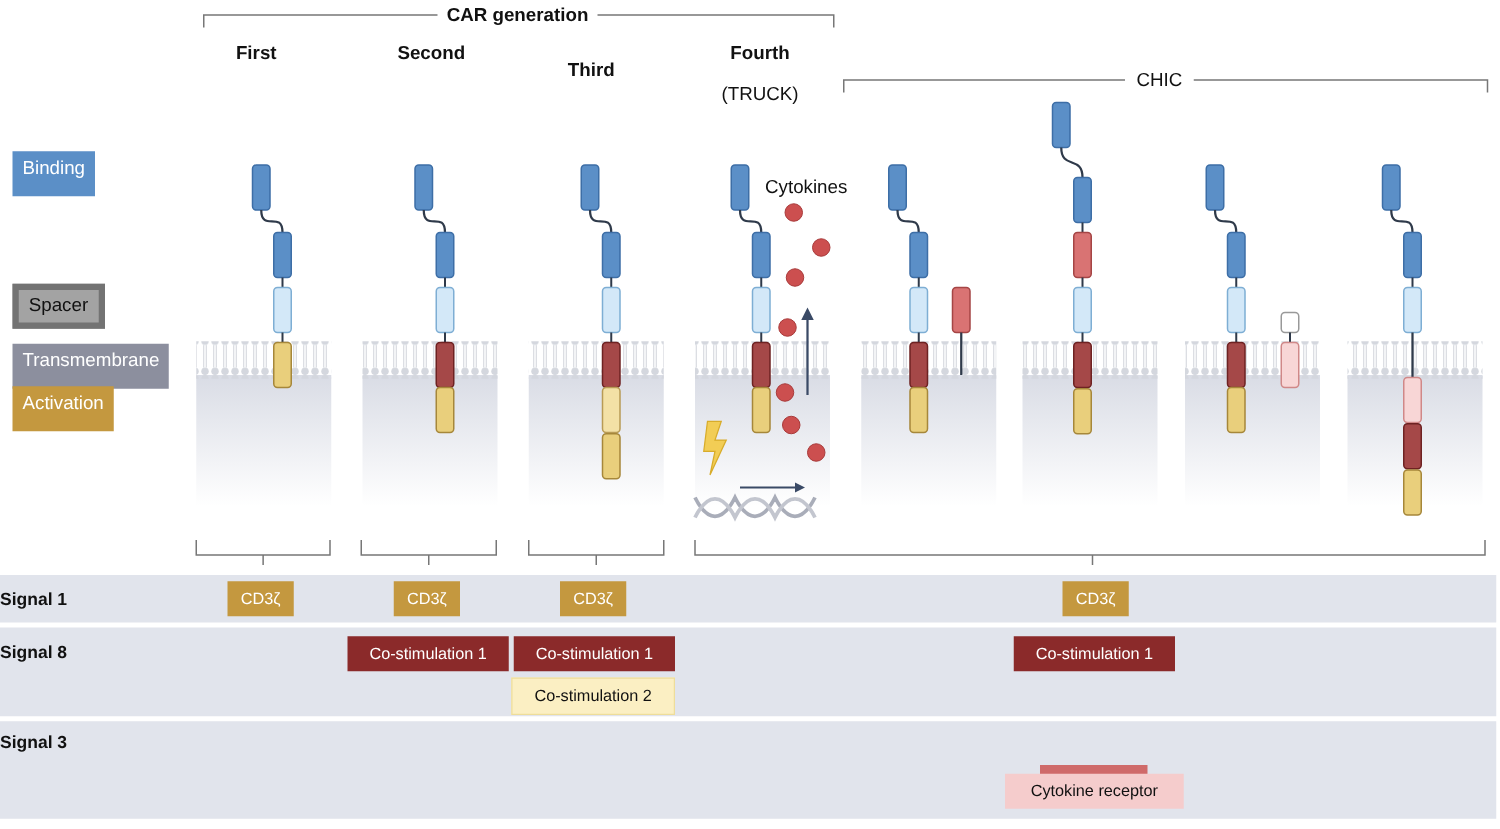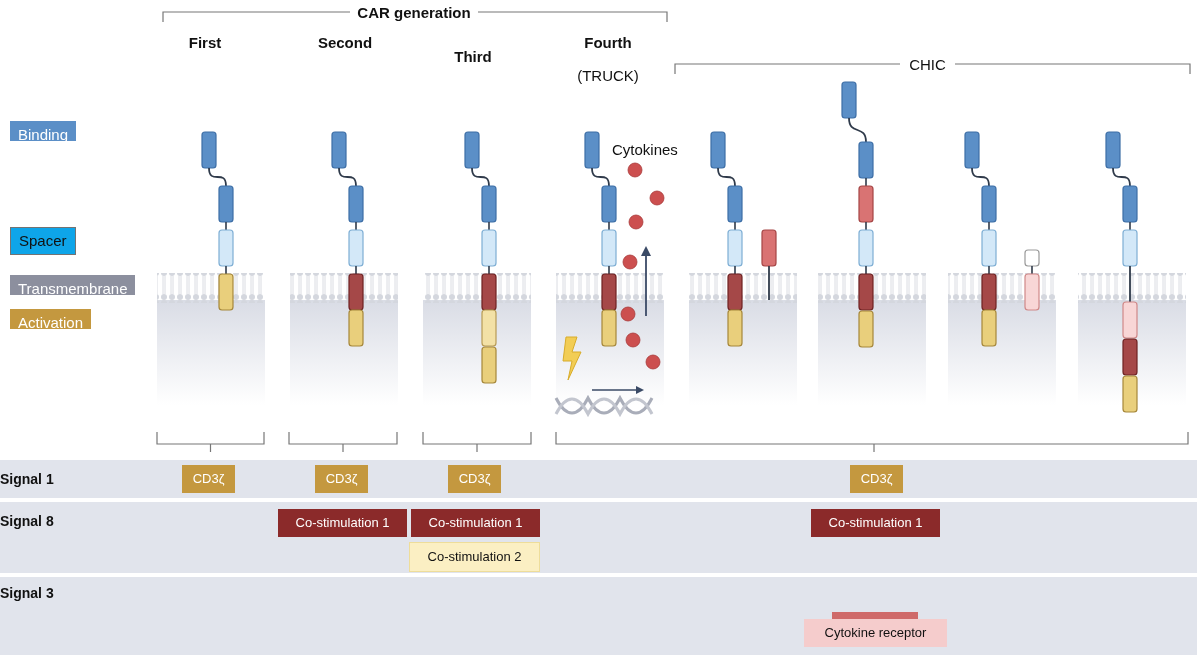--- a/index.html
+++ b/index.html
@@ -1,20 +1,20 @@
 <!DOCTYPE html>
 <html><head>
 <meta charset="utf-8">
 <style>
   html,body{margin:0;padding:0;background:#ffffff;}
   body{width:1200px;height:663px;position:relative;overflow:hidden;font-family:"Liberation Sans",sans-serif;color:#111;}
   .abs{position:absolute;}
   .hdr{font-weight:bold;font-size:15px;text-align:center;}
   .sub{font-size:15px;text-align:center;}
-  .legend{position:absolute;left:10px;height:20px;line-height:28px;padding:0 8px;font-size:15px;}
+  .legend{position:absolute;left:10px;height:36px;line-height:28px;padding:0 8px;font-size:15px;}
   .band{position:absolute;left:0;width:1197px;background:#e1e4ec;}
   .sig-label{position:absolute;left:0;font-weight:bold;font-size:14px;}
   .chip{position:absolute;height:28px;line-height:28px;font-size:13px;text-align:center;}
 </style>
 </head>
 <body>
 
 <svg class="abs" style="left:0;top:0" width="1200" height="80">
   <path d="M163,22 V12 H350 M478,12 H667 V22" fill="none" stroke="#777" stroke-width="1.2"></path>
   <path d="M675,74 V64 H900 M955,64 H1190 V74" fill="none" stroke="#777" stroke-width="1.2"></path>
@@ -22,21 +22,21 @@
 <div class="abs hdr" style="left:350px;top:4px;width:128px;">CAR generation</div>
 <div class="abs sub" style="left:900px;top:56px;width:55px;">CHIC</div>
 
 <div class="abs hdr" style="left:170px;top:34px;width:70px;">First</div>
 <div class="abs hdr" style="left:305px;top:34px;width:80px;">Second</div>
 <div class="abs hdr" style="left:438px;top:48px;width:70px;">Third</div>
 <div class="abs hdr" style="left:568px;top:34px;width:80px;">Fourth</div>
 <div class="abs sub" style="left:563px;top:54px;width:90px;margin-top:13px;">(TRUCK)</div>
 
 <div class="legend" style="top:121px;background:#5b8fc7;color:#fff;">Binding</div>
-<div class="legend" style="top:227px;background:#0ea5e9;color:#111;border:1px solid #737373;height:26px;line-height:26px;">Spacer</div>
+<div class="legend" style="top:227px;background:#a3a3a3;color:#111;border:5px solid #737373;height:26px;line-height:26px;">Spacer</div>
 <div class="legend" style="top:275px;background:#8c8f9e;color:#fff;">Transmembrane</div>
 <div class="legend" style="top:309px;background:#c4983f;color:#fff;">Activation</div>
 
 <svg id="diagram" class="abs" style="left:0;top:0" width="1200" height="460">
   <defs>
     <linearGradient id="cellgrad" x1="0" y1="0" x2="0" y2="1">
       <stop offset="0" stop-color="#d9dce5"></stop>
       <stop offset="1" stop-color="#ffffff"></stop>
     </linearGradient>
     <pattern id="lipid" width="8" height="30" patternUnits="userSpaceOnUse">

